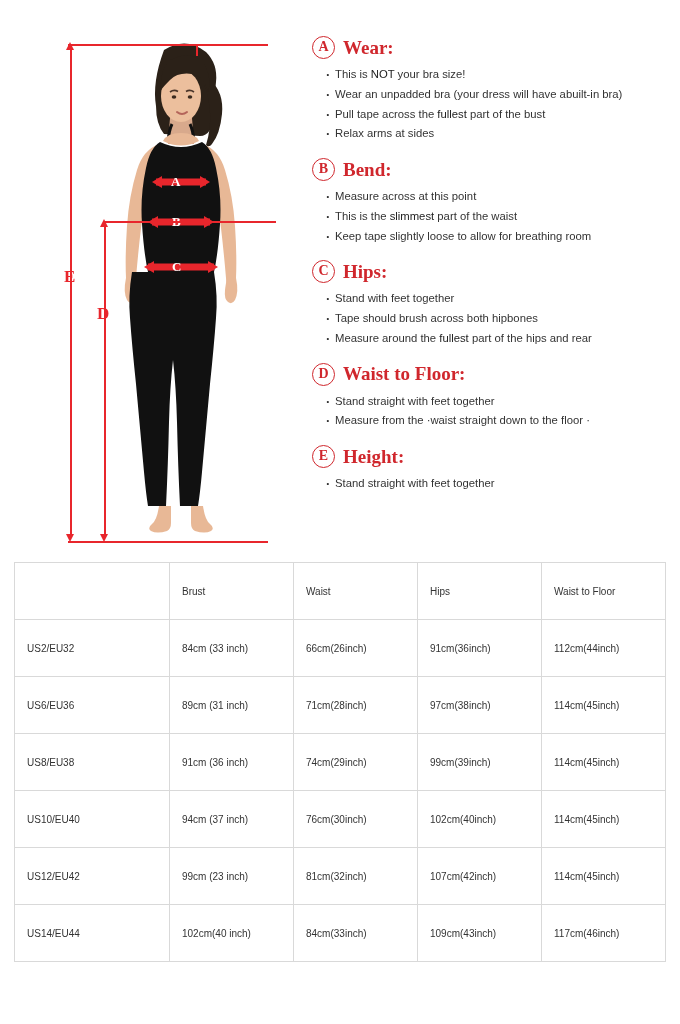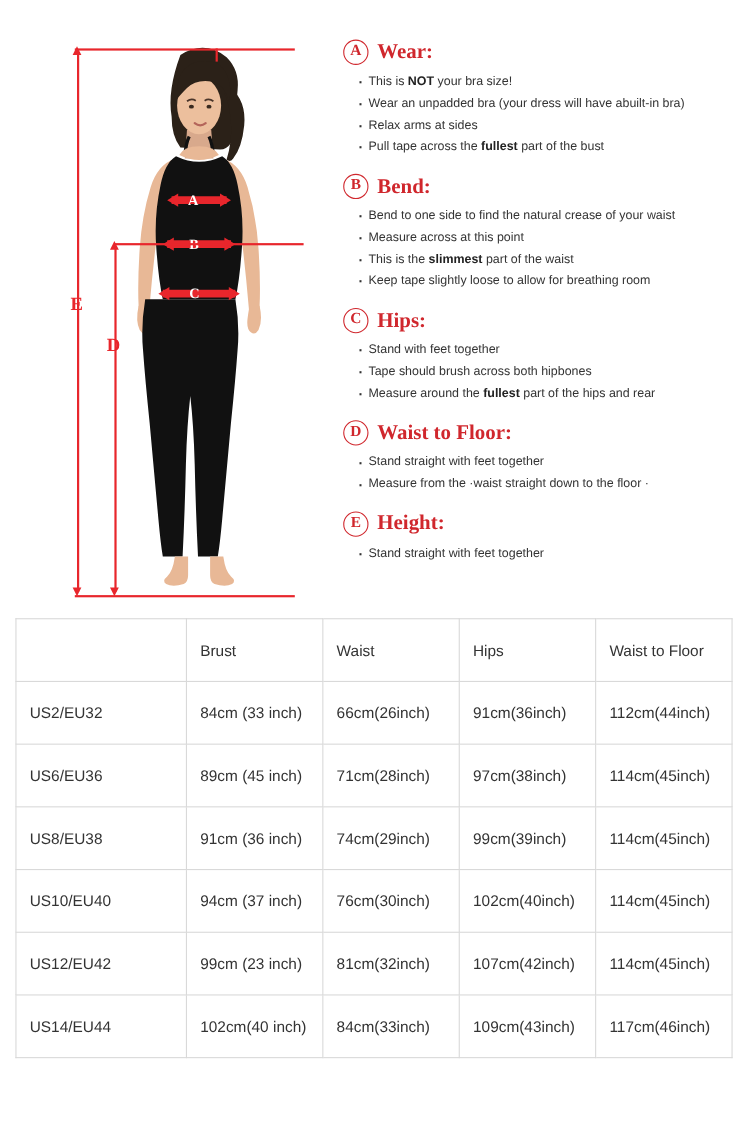--- a/index.html
+++ b/index.html
@@ -134,36 +134,36 @@
   }
   .bullets li::before {
     content: "·";
     position: absolute;
     left: 0;
     top: -1px;
     font-weight: bold;
     font-size: 13px;
     color: #333;
   }
-  .bullets b { font-weight: bold; color: #222; }
+  .bullets b { font-weight: normal; color: #222; }
 
   
   .size-table {
     position: absolute;
     left: 14px;
     top: 562px;
     width: 652px;
     border-collapse: collapse;
     table-layout: fixed;
   }
   .size-table td, .size-table th {
     border: 1px solid #d9d9d9;
     height: 56px;
     padding: 0 12px;
-    font-size: 14px;
+    font-size: 10px;
     color: #333;
     text-align: left;
     font-weight: normal;
     vertical-align: middle;
   }
   .size-table th { color: #333; }
   .col-size { width: 130px; }
 </style>
 </head>
 <body>
@@ -252,32 +252,31 @@
     <div class="instructions">
 
       <div class="block">
         <div class="block-head">
           <span class="circle-letter">A</span>
           <span class="block-title">Wear:</span>
         </div>
         <ul class="bullets">
           <li><span>This is </span><b>NOT</b><span> your bra size!</span></li>
           <li><span>Wear an unpadded bra (your dress will have abuilt-in bra)</span></li>
+          <li><span>Pull tape across the </span><b>fullest</b><span> part of the bust</span></li>
           <li><span>Relax arms at sides</span></li>
-          <li><span>Pull tape across the </span><b>fullest</b><span> part of the bust</span></li>
         </ul>
       </div>
 
       <div class="block">
         <div class="block-head">
           <span class="circle-letter">B</span>
           <span class="block-title">Bend:</span>
         </div>
         <ul class="bullets">
-          <li><span>Bend to one side to find the natural crease of your waist</span></li>
           <li><span>Measure across at this point</span></li>
           <li><span>This is the </span><b>slimmest</b><span> part of the waist</span></li>
           <li><span>Keep tape slightly loose to allow for breathing room</span></li>
         </ul>
       </div>
 
       <div class="block">
         <div class="block-head">
           <span class="circle-letter">C</span>
           <span class="block-title">Hips:</span>
@@ -326,21 +325,21 @@
     <tbody>
       <tr>
         <td class="col-size">US2/EU32</td>
         <td>84cm (33 inch)</td>
         <td>66cm(26inch)</td>
         <td>91cm(36inch)</td>
         <td>112cm(44inch)</td>
       </tr>
       <tr>
         <td class="col-size">US6/EU36</td>
-        <td>89cm (45 inch)</td>
+        <td>89cm (31 inch)</td>
         <td>71cm(28inch)</td>
         <td>97cm(38inch)</td>
         <td>114cm(45inch)</td>
       </tr>
       <tr>
         <td class="col-size">US8/EU38</td>
         <td>91cm (36 inch)</td>
         <td>74cm(29inch)</td>
         <td>99cm(39inch)</td>
         <td>114cm(45inch)</td>

